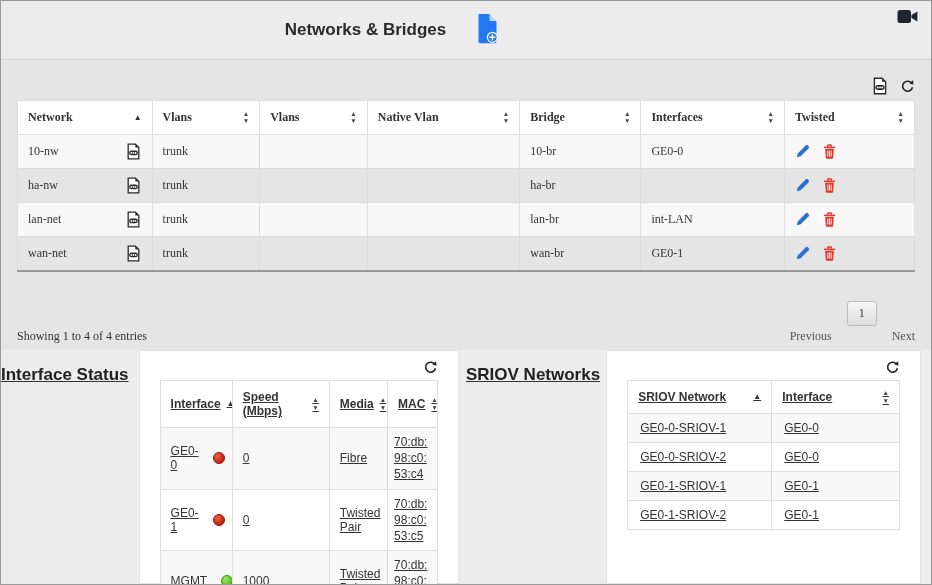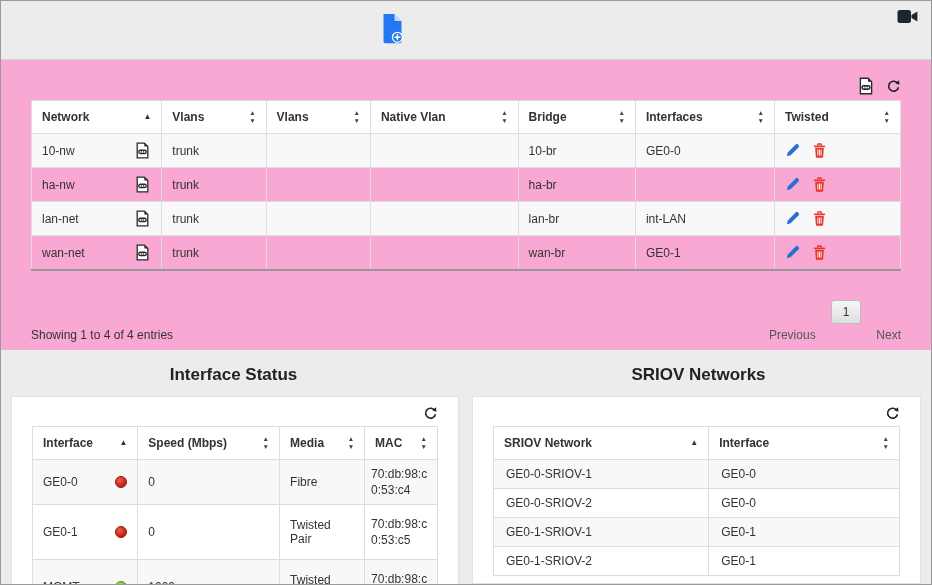--- a/index.html
+++ b/index.html
@@ -21,21 +21,21 @@
     display:flex;
     align-items:center;
     justify-content:center;
     position:relative;
   }
   .topbar-group { display:flex; align-items:center; gap:30px; position:relative; left:-74px; }
   .page-title { font-size:17px; font-weight:600; color:#2b2b2b; }
   .icon-btn { background:none; border:none; cursor:pointer; display:inline-flex; align-items:center; padding:0; }
   .camera-btn { position:absolute; right:13px; top:8px; }
   
-  .main-panel { flex:0 0 290px; background:#f9a8d4; padding:14px 30px 0; }
+  .main-panel { flex:0 0 290px; background:#e5e5e5; padding:14px 16px 0;font-family:Liberation Serif, serif; }
   .tools { display:flex; justify-content:flex-end; align-items:center; gap:11px; height:24px; margin-bottom:2px; }
   table.data { width:100%; border-collapse:collapse; font-size:12px; color:#333; table-layout:fixed; }
   .data th, .data td { border:1px solid #ddd; padding:8px 10px; text-align:left; overflow:hidden; }
   .data thead th { font-weight:bold; padding:9px 10px; cursor:pointer; background:#fff; }
   .data tbody tr:nth-child(odd) { background:#f8f8f8; }
   .main-table { border-bottom:2px solid #979797; }
   .th-flex { display:flex; justify-content:space-between; align-items:center; gap:6px; }
   .sort-both { display:inline-flex; flex-direction:column; align-items:center; line-height:1; font-size:6.5px; color:#444; gap:1px; flex:0 0 auto; }
   .sort-asc { font-size:8px; color:#333; line-height:1; flex:0 0 auto; }
   .cell-flex { display:flex; justify-content:space-between; align-items:center; gap:14px; }
@@ -43,38 +43,39 @@
   .table-footer { display:flex; justify-content:space-between; align-items:flex-end; margin-top:11px; font-size:12px; color:#333; }
   .pagination { display:flex; align-items:center; gap:15px; color:#555; }
   .page-link { cursor:pointer;margin-top:46px; }
   .page-box {
     border:1px solid #bcbcbc; border-radius:3px;
     background:linear-gradient(#f6f6f6,#dedede);
     padding:4px 11px; color:#333; cursor:pointer;
   }
   
   .lower { flex:1; background:#ececec; display:flex; overflow:hidden; }
-  .lower-col { flex:1; display:flex; flex-direction:column; min-width:0; }
+  .lower-col { flex:1; display:flex; flex-direction:row; min-width:0;text-decoration:underline; }
   .section-title { text-align:center; font-size:17px; font-weight:600; color:#222; margin:15px 0 11px; }
   .sub-panel { background:#fff; border:1px solid #e2e2e2; flex:1; padding:5px 20px 0; }
   .col-left .sub-panel { margin:0 7px 0 10px; }
   .col-right .sub-panel { margin:0 10px 0 6px; }
   .sub-tools { display:flex; justify-content:flex-end; align-items:center; height:22px; margin-bottom:2px; }
   .if-table td { padding:13px 10px; }
   .if-table .mac-cell { padding:6px 6px; word-break:break-all; line-height:1.35;margin-top:9px; }
   .dot { width:12px; height:12px; border-radius:50%; display:inline-block; flex:0 0 auto; }
   .dot[data-status="down"] { background:radial-gradient(circle at 35% 30%, #e8604f, #c21d0e 72%); border:1px solid #9e1608; }
   .dot[data-status="up"]   { background:radial-gradient(circle at 35% 30%, #a4e56e, #54bd1f 72%); border:1px solid #3f9214; }
   .sriov-table td { padding:7px 12px; }
 </style>
 </head>
 <body>
 
 <div class="topbar">
   <div class="topbar-group">
+    <span class="page-title">Networks &amp; Bridges</span>
     <button class="icon-btn">
       <span>
         <svg width="23" height="31" viewBox="0 0 23 31">
           <path d="M2.5 1 H13 l7.5 7.5 V28.5 a1.8 1.8 0 0 1 -1.8 1.8 H4.3 a1.8 1.8 0 0 1 -1.8 -1.8 Z" fill="#2477f2"></path>
           <path d="M13.5 1.4 l6.6 6.6 H14.3 a0.8 0.8 0 0 1 -0.8 -0.8 Z" fill="#c3d8fb"></path>
           <circle cx="16.4" cy="24.3" r="5" fill="#2477f2" stroke="#ffffff" stroke-width="1.3"></circle>
           <path d="M16.4 21.8 v5 M13.9 24.3 h5" stroke="#ffffff" stroke-width="1.5" stroke-linecap="round"></path>
         </svg>
       </span>
     </button>

